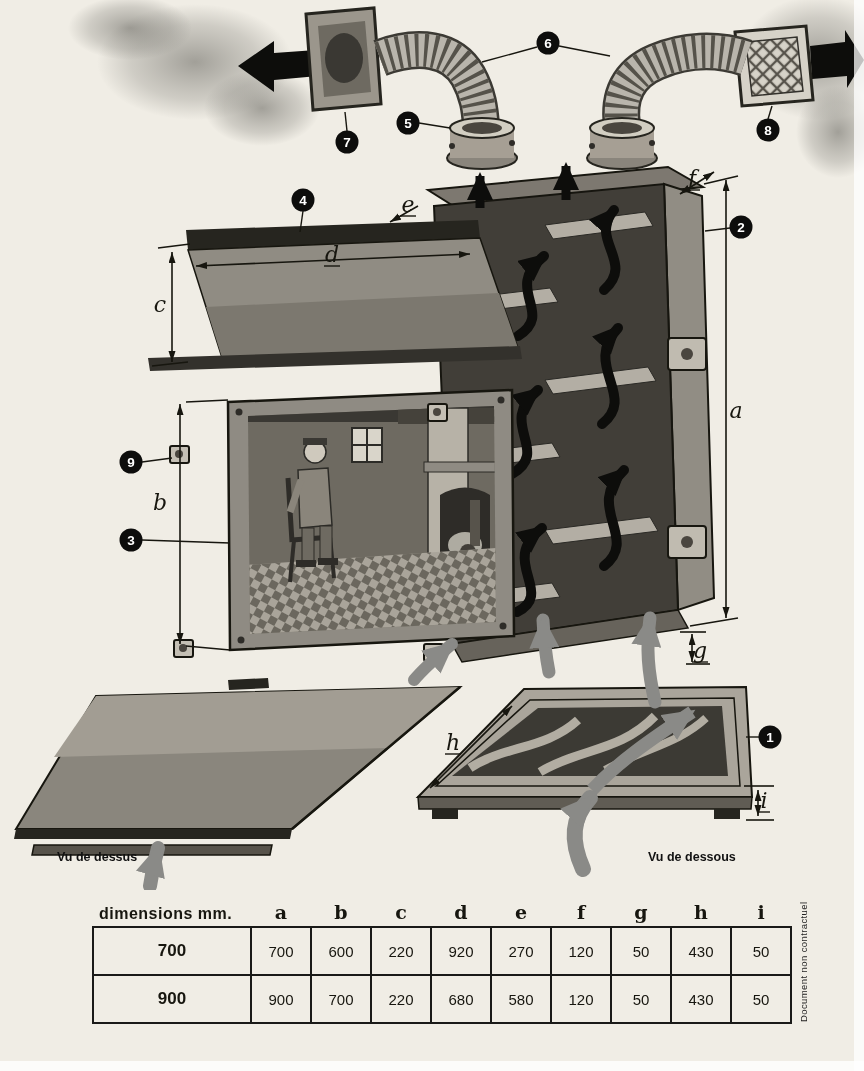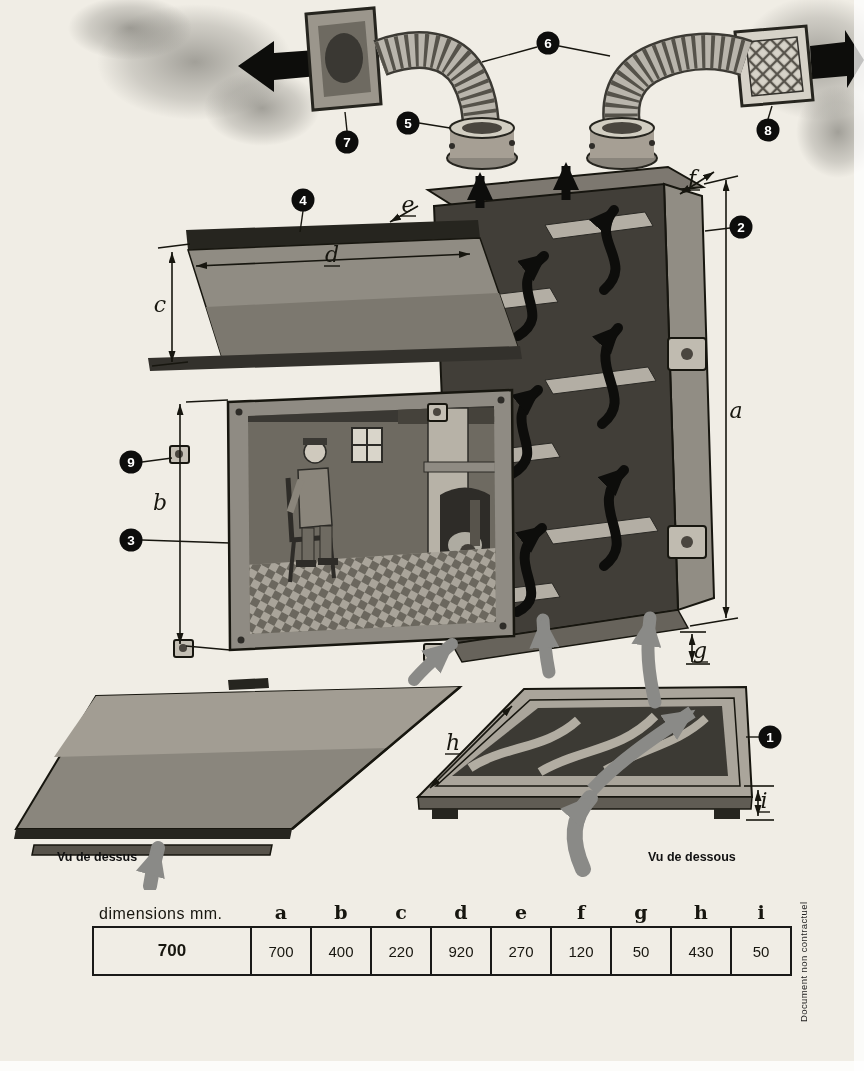--- a/index.html
+++ b/index.html
@@ -9,21 +9,21 @@
   .edge-bottom{position:absolute;left:0;bottom:0;width:100%;height:10px;background:rgba(255,255,255,.8);}
   svg text{user-select:none;}
   .dimletter{font-family:"DejaVu Serif",serif;font-style:italic;font-size:22px;fill:#17160f;}
   .calloutnum{font-family:"Liberation Sans",sans-serif;font-weight:bold;font-size:13.5px;fill:#ffffff;}
   .caption{font-family:"Liberation Sans",sans-serif;font-weight:bold;font-size:12.5px;fill:#111;}
   .dims-table-wrap{position:absolute;left:92px;top:892px;width:700px;}
   table.dims{border-collapse:collapse;width:100%;table-layout:fixed;}
   table.dims col.model-col{width:158px;}
   table.dims tr.hdr th{border:none;border-bottom:2px solid #1a1a18;height:30px;
       font-family:"DejaVu Serif",serif;font-weight:bold;font-size:19px;text-align:center;vertical-align:bottom;padding-bottom:3px;}
-  table.dims tr.hdr th.title{font-family:"Liberation Sans",sans-serif;font-weight:normal;font-size:16px;
+  table.dims tr.hdr th.title{font-family:"Liberation Sans",sans-serif;font-weight:bold;font-size:16px;
       text-align:left;padding-left:6px;letter-spacing:.5px;}
   table.dims td{border:2px solid #1a1a18;height:44px;text-align:center;font-size:15px;background:transparent;}
   table.dims td.model{font-weight:bold;font-size:17px;}
   .side-note{position:absolute;left:798px;top:872px;height:150px;width:16px;
       writing-mode:vertical-rl;transform:rotate(180deg);font-size:9.5px;letter-spacing:.4px;color:#222;
       white-space:nowrap;}
 </style>
 </head>
 <body>
 
@@ -364,29 +364,41 @@
       <th>d</th>
       <th>e</th>
       <th>f</th>
       <th>g</th>
       <th>h</th>
       <th>i</th>
     </tr>
     <tr>
       <td class="model">700</td>
       <td>700</td>
-      <td>400</td>
+      <td>600</td>
       <td>220</td>
       <td>920</td>
       <td>270</td>
       <td>120</td>
       <td>50</td>
       <td>430</td>
       <td>50</td>
     </tr>
+    <tr>
+      <td class="model">900</td>
+      <td>900</td>
+      <td>700</td>
+      <td>220</td>
+      <td>680</td>
+      <td>580</td>
+      <td>120</td>
+      <td>50</td>
+      <td>430</td>
+      <td>50</td>
+    </tr>
   </tbody>
       </table>
 </div>
 
 <div class="side-note">Document non contractuel</div>
 
 <div class="edge-right"></div>
 <div class="edge-bottom"></div>
 </div>
 

